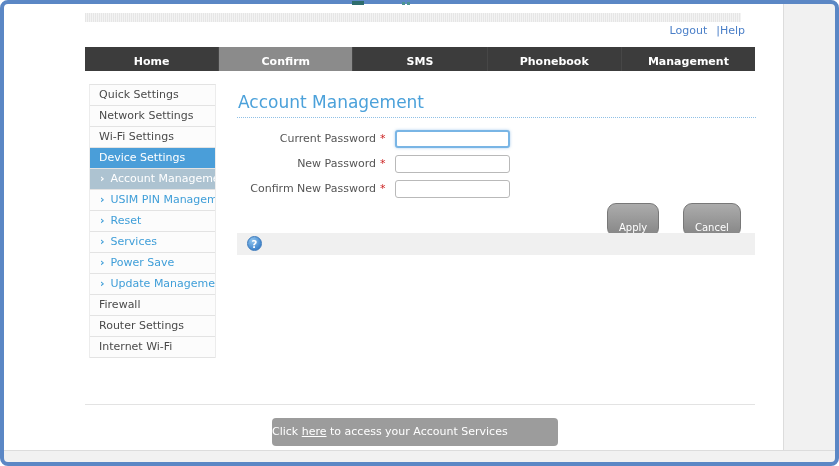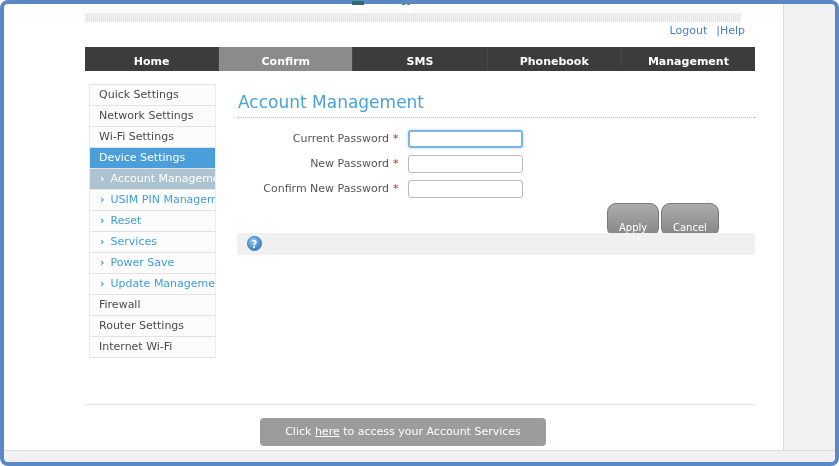--- a/index.html
+++ b/index.html
@@ -25,39 +25,39 @@
   .sidebar{position:absolute;left:89px;top:84px;width:127px;border-top:1px solid #e3e3e3;
     border-left:1px solid #ececec;border-right:1px solid #ececec;box-sizing:border-box;}
   .side-item{height:20px;line-height:20px;font-size:11px;color:#4a4a4a;background:#fcfcfc;
     padding-left:9px;border-bottom:1px solid #e3e3e3;cursor:pointer;white-space:nowrap;overflow:hidden;}
   .side-item.active{background:#4a9ed9;color:#ffffff;}
   .side-item.sub{color:#3f9ed8;padding-left:10px;}
   .side-item.sub .arrow{font-weight:bold;margin-right:6px;}
   .side-item.sub.selected{background:#adc3d1;color:#ffffff;}
   .page-title{position:absolute;left:238px;top:92px;font-size:17px;color:#4ba1da;}
   .title-divider{position:absolute;left:237px;top:117px;width:519px;height:0;border-top:1px dotted #8fc0e6;}
-  .form{position:absolute;left:237px;top:126px;width:380px;}
+  .form{position:absolute;left:224px;top:126px;width:380px;}
   .form-row{display:flex;align-items:center;height:25px;}
   .flabel{width:152px;text-align:right;font-size:11px;color:#555555;}
   .req{font-size:11px;color:#cc2222;margin:0 0 0 4px;}
   .form-row input{margin-left:9px;width:115px;height:18px;border:1px solid #b9b9b9;border-radius:3px;
     box-sizing:border-box;font-size:11px;padding:0 4px;outline:none;}
   .form-row input.focused{border:2px solid #79b5e5;box-shadow:0 0 3px rgba(102,164,220,.55);}
   .btn{position:absolute;top:203px;height:17px;border:1px solid #787878;border-radius:9px;
     background:linear-gradient(#acacac,#858585);color:#fff;font-size:10px;line-height:15px;
     text-align:center;cursor:pointer;box-sizing:border-box;font-family:inherit;padding:16px 11px;}
   .btn-apply{left:607px;}
-  .btn-cancel{left:661px;}
+  .btn-cancel{left:683px;}
   .help-bar{position:absolute;left:237px;top:233px;width:518px;height:22px;background:#f0f0f0;}
   .help-icon{position:absolute;left:10px;top:3px;width:15px;height:15px;border-radius:50%;
     background:radial-gradient(circle at 35% 28%,#92c6ef,#4186cd 72%);border:1px solid #3b79bb;
     color:#fff;font-size:10px;font-weight:bold;text-align:center;line-height:15px;cursor:pointer;box-sizing:border-box;}
   .footer-divider{position:absolute;left:85px;top:404px;width:670px;height:0;border-top:1px solid #e3e3e3;}
-  .banner{position:absolute;left:260px;top:418px;width:286px;height:28px;background:#9c9c9c;border-radius:4px;
-    color:#ffffff;font-size:11px;text-align:center;line-height:28px;}
+  .banner{position:absolute;left:272px;top:418px;width:286px;height:28px;background:#9c9c9c;border-radius:4px;
+    color:#ffffff;font-size:11px;line-height:28px;}
   .banner a{color:#ffffff;text-decoration:underline;cursor:pointer;}
 </style>
 </head>
 <body>
 
 <div class="screen">
 
   <div class="chrome-artifact"></div>
   <div class="chrome-dot" style="left:402px;"></div>
   <div class="chrome-dot" style="left:407px;"></div>

